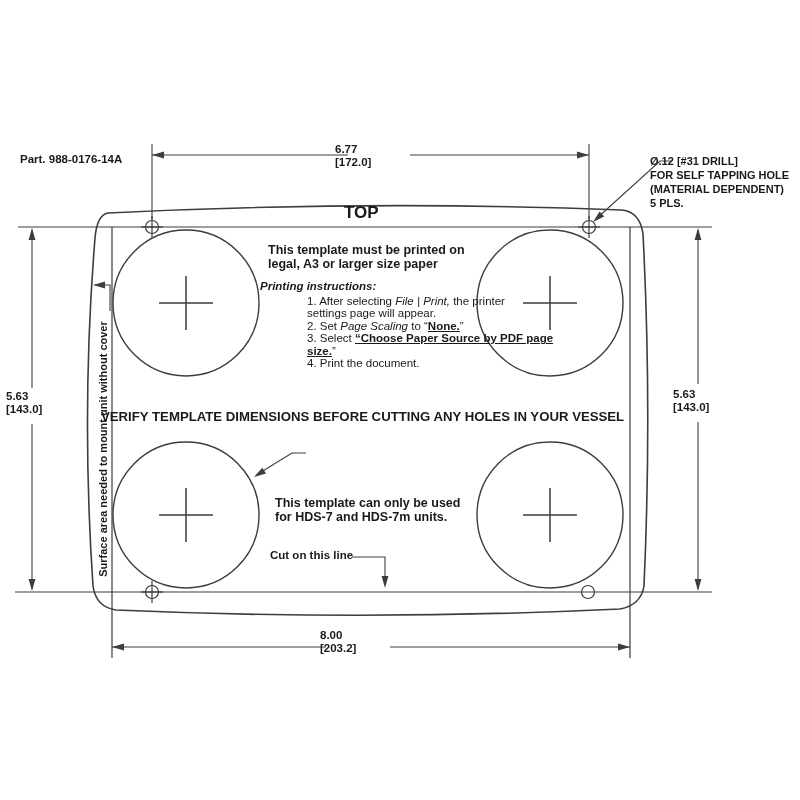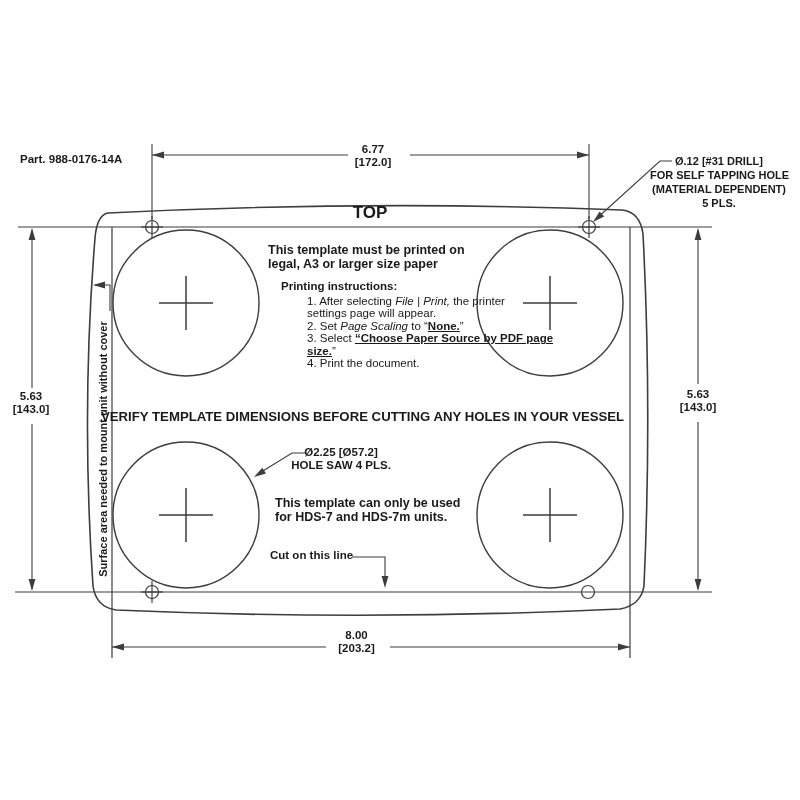--- a/index.html
+++ b/index.html
@@ -2,31 +2,31 @@
 <html><head>
 <meta charset="utf-8">
 <style>
   html,body{margin:0;padding:0;background:#ffffff;}
   #stage{position:relative;width:800px;height:800px;background:#ffffff;overflow:hidden;
          font-family:"Liberation Sans","DejaVu Sans",sans-serif;color:#1a1a1a;}
   #drawing{position:absolute;left:0;top:0;}
   .txt{position:absolute;white-space:nowrap;}
   .b{font-weight:bold;text-decoration:underline;}
   .i{font-style:italic;}
-  .center{text-align:center;}
+  .center{}
   .part-number{left:20px;top:153px;font-size:11.5px;font-weight:bold;}
   .dim{font-size:11.5px;font-weight:bold;line-height:12.5px;}
   .dim-top{left:335px;top:143px;width:76px;}
   .dim-left{left:6px;top:390px;width:50px;}
   .dim-right{left:673px;top:388px;width:50px;}
   .dim-bottom{left:320px;top:629px;width:73px;}
   .drill-callout{left:650px;top:154px;width:138px;font-size:11px;font-weight:bold;line-height:14px;}
   .top-label{left:344px;top:203px;width:52px;font-size:17px;font-weight:bold;}
   .print-title{left:268px;top:244px;font-size:12.5px;font-weight:bold;line-height:13.5px;}
-  .print-heading{left:281px;top:280px;font-size:11.5px;font-weight:bold;}
+  .print-heading{left:260px;top:280px;font-size:11.5px;font-weight:bold;font-style:italic;}
   .steps{left:268px;top:295px;font-size:11.5px;line-height:12.4px;margin-left:39px;}
   .verify{left:101px;top:403px;width:500px;font-size:13.2px;font-weight:bold;margin-top:6px;}
   .holesaw-callout{left:285px;top:446px;width:112px;font-size:11.5px;font-weight:bold;line-height:13px;}
   .usage{left:275px;top:497px;font-size:12.5px;font-weight:bold;line-height:13.8px;}
   .cutline{left:270px;top:549px;font-size:11.5px;font-weight:bold;}
   .surface{left:97px;top:585px;width:272px;font-size:11px;font-weight:bold;text-align:center;
            transform-origin:0 0;transform:rotate(-90deg);}
 </style>
 </head>
 <body>
@@ -163,24 +163,20 @@
     <div><span>1. After selecting </span><span class="i">File | Print,</span><span> the printer</span></div>
     <div><span>settings page will appear.</span></div>
     <div><span>2. Set </span><span class="i">Page Scaling</span><span> to “</span><span class="b">None.</span><span>”</span></div>
     <div><span>3. Select </span><span class="b">“Choose Paper Source by PDF page</span></div>
     <div><span class="b">size.</span><span>”</span></div>
     <div><span>4. Print the document.</span></div>
   </div>
 
   <div class="txt verify center">VERIFY TEMPLATE DIMENSIONS BEFORE CUTTING ANY HOLES IN YOUR VESSEL</div>
 
-  <div class="txt holesaw-callout center">
-    <div>Ø2.25 [Ø57.2]</div>
-    <div>HOLE SAW 4 PLS.</div>
-  </div>
 
   <div class="txt usage">
     <div>This template can only be used</div>
     <div>for HDS-7 and HDS-7m units.</div>
   </div>
 
   <div class="txt cutline">Cut on this line</div>
 
   <div class="txt surface">Surface area needed to mount unit without cover</div>
 

